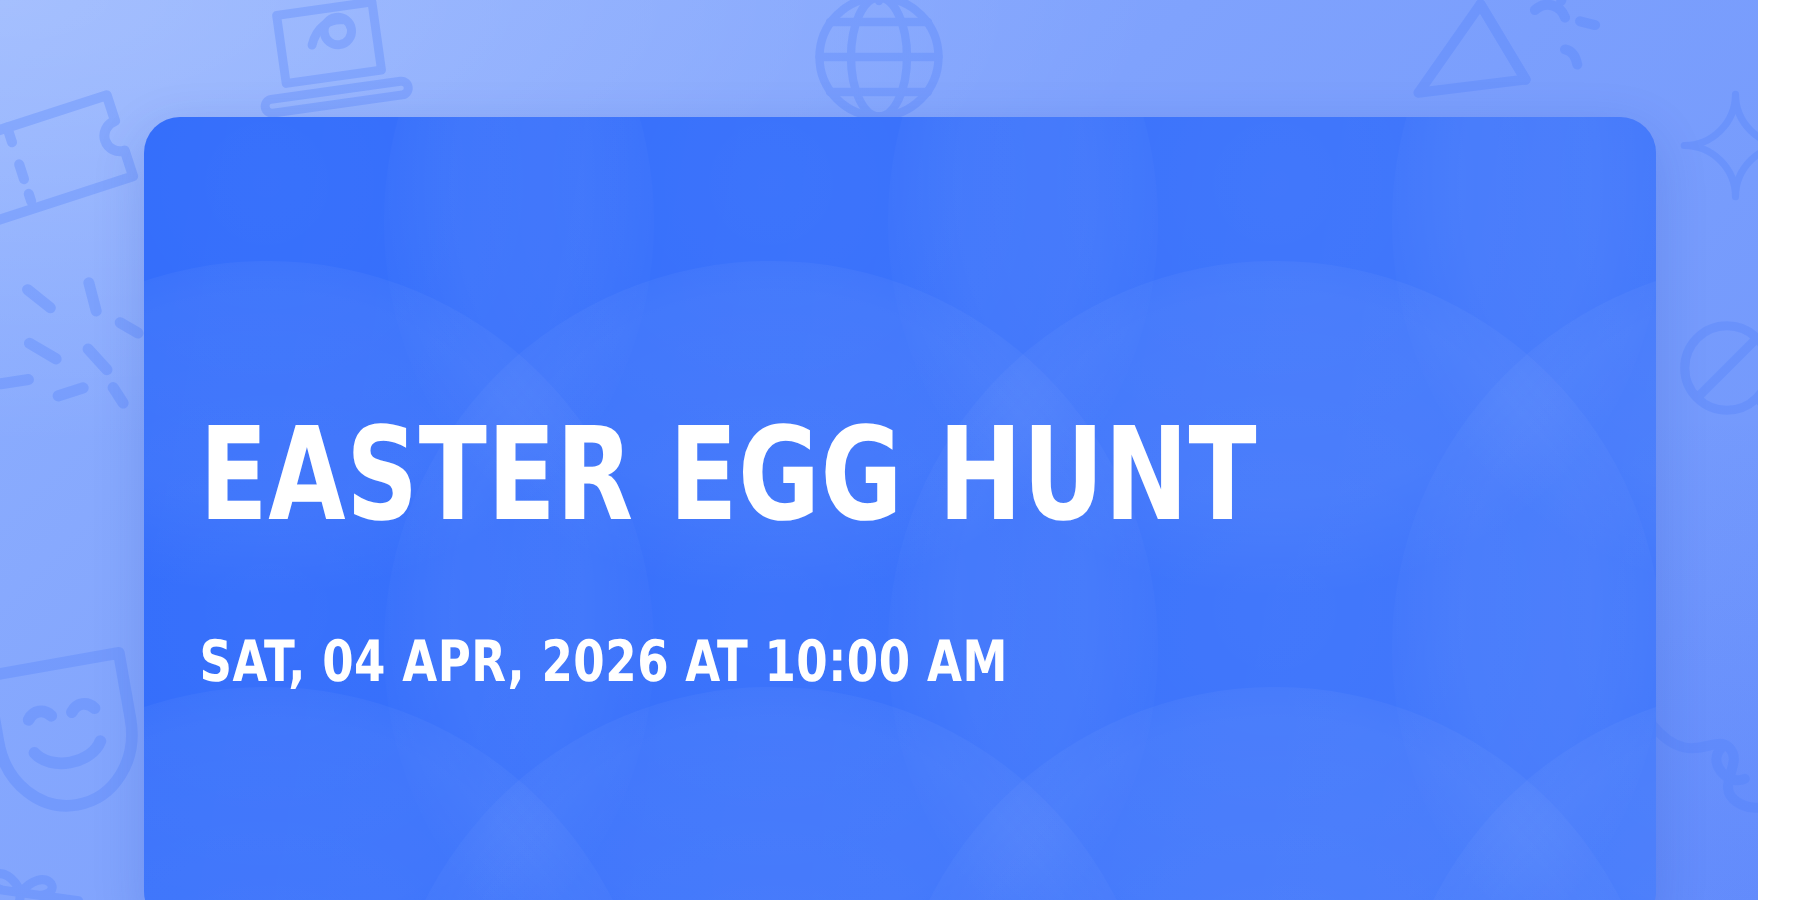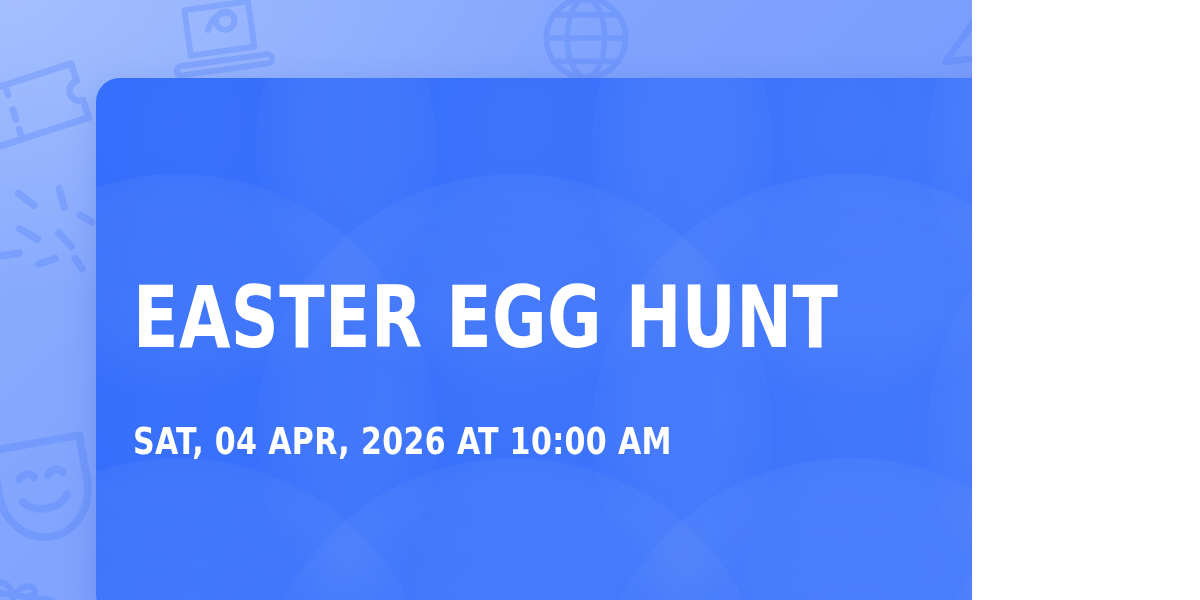--- a/index.html
+++ b/index.html
@@ -4,21 +4,21 @@
 <title>Event Banner</title>
 <style>
   html, body {
     margin: 0;
     padding: 0;
     background: #ffffff;
   }
 
   #stage {
     position: relative;
-    width: 972px;
+    width: 1172px;
     height: 600px;
     overflow: hidden;
     font-family: "Liberation Sans", "DejaVu Sans", sans-serif;
   }
 
   
   .bg-base {
     position: absolute;
     inset: 0;
     background: linear-gradient(135deg, #8fb0fe 0%, #7fa2fd 45%, #6f96fc 100%);

